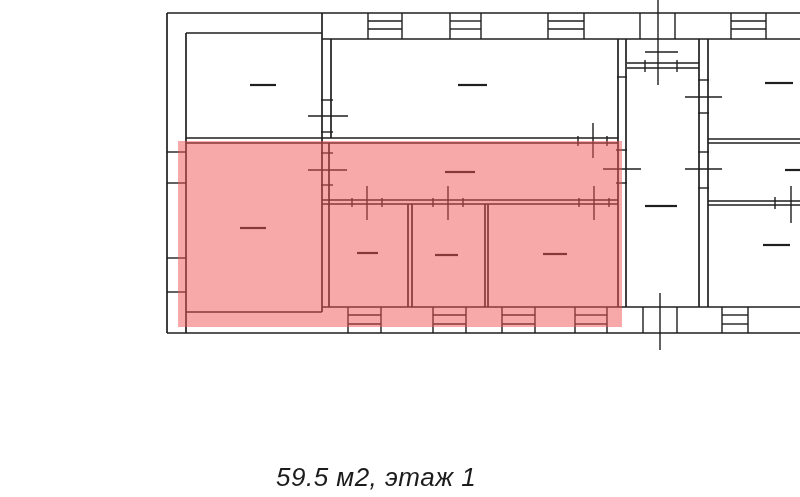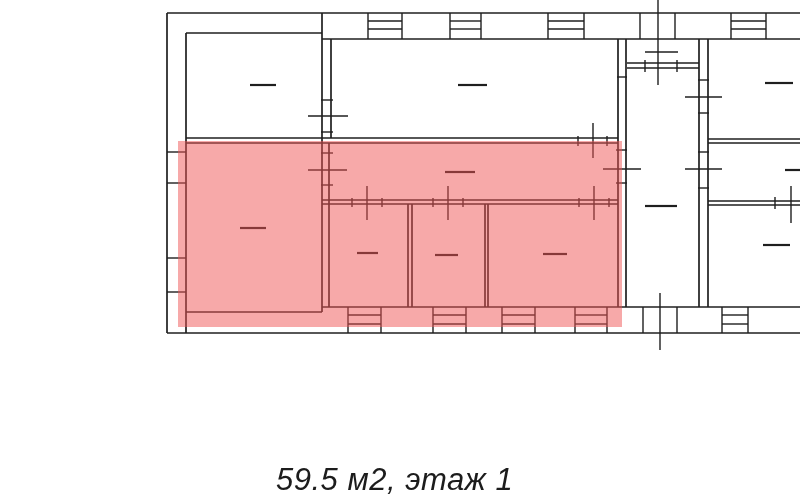--- a/index.html
+++ b/index.html
@@ -10,21 +10,21 @@
     overflow:hidden;
     font-family:"Liberation Sans", sans-serif;
   }
   svg{position:absolute;left:0;top:0;display:block;}
   .caption{
     position:absolute;
     left:276px;
     top:463px;
     font-family:"Liberation Sans", sans-serif;
     font-style:italic;
-    font-size:31px;
+    font-size:26px;
     line-height:1.1;
     color:#1c1c1c;
     letter-spacing:0.5px;
     white-space:nowrap;
   }
 </style>
 </head>
 <body>
 
 <div class="stage">

